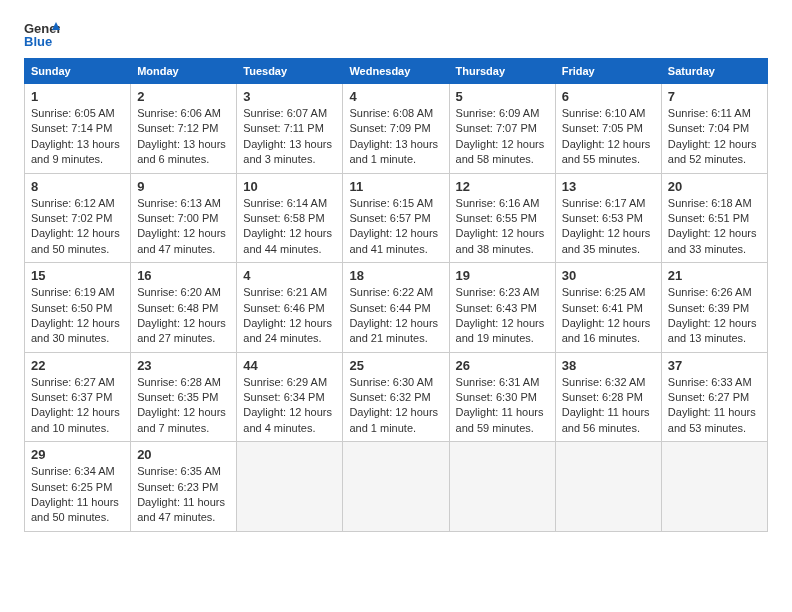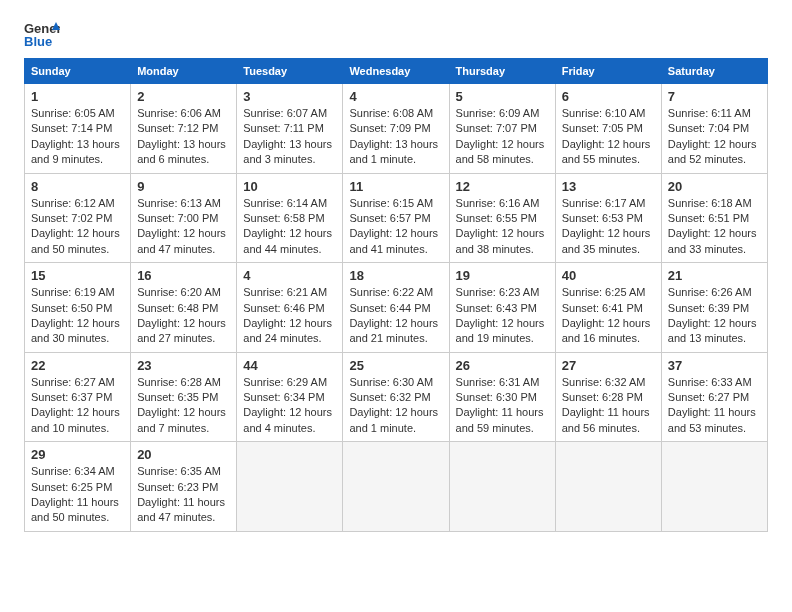--- a/index.html
+++ b/index.html
@@ -183,21 +183,21 @@
         </td>
         <td>
           <span class="day-num">18</span>
           <div class="day-detail">Sunrise: 6:22 AM<br>Sunset: 6:44 PM<br>Daylight: 12 hours and 21 minutes.</div>
         </td>
         <td>
           <span class="day-num">19</span>
           <div class="day-detail">Sunrise: 6:23 AM<br>Sunset: 6:43 PM<br>Daylight: 12 hours and 19 minutes.</div>
         </td>
         <td>
-          <span class="day-num">40</span>
+          <span class="day-num">30</span>
           <div class="day-detail">Sunrise: 6:25 AM<br>Sunset: 6:41 PM<br>Daylight: 12 hours and 16 minutes.</div>
         </td>
         <td>
           <span class="day-num">21</span>
           <div class="day-detail">Sunrise: 6:26 AM<br>Sunset: 6:39 PM<br>Daylight: 12 hours and 13 minutes.</div>
         </td>
       </tr>
       <tr>
         <td>
           <span class="day-num">22</span>
@@ -213,21 +213,21 @@
         </td>
         <td>
           <span class="day-num">25</span>
           <div class="day-detail">Sunrise: 6:30 AM<br>Sunset: 6:32 PM<br>Daylight: 12 hours and 1 minute.</div>
         </td>
         <td>
           <span class="day-num">26</span>
           <div class="day-detail">Sunrise: 6:31 AM<br>Sunset: 6:30 PM<br>Daylight: 11 hours and 59 minutes.</div>
         </td>
         <td>
-          <span class="day-num">27</span>
+          <span class="day-num">38</span>
           <div class="day-detail">Sunrise: 6:32 AM<br>Sunset: 6:28 PM<br>Daylight: 11 hours and 56 minutes.</div>
         </td>
         <td>
           <span class="day-num">37</span>
           <div class="day-detail">Sunrise: 6:33 AM<br>Sunset: 6:27 PM<br>Daylight: 11 hours and 53 minutes.</div>
         </td>
       </tr>
       <tr>
         <td>
           <span class="day-num">29</span>

